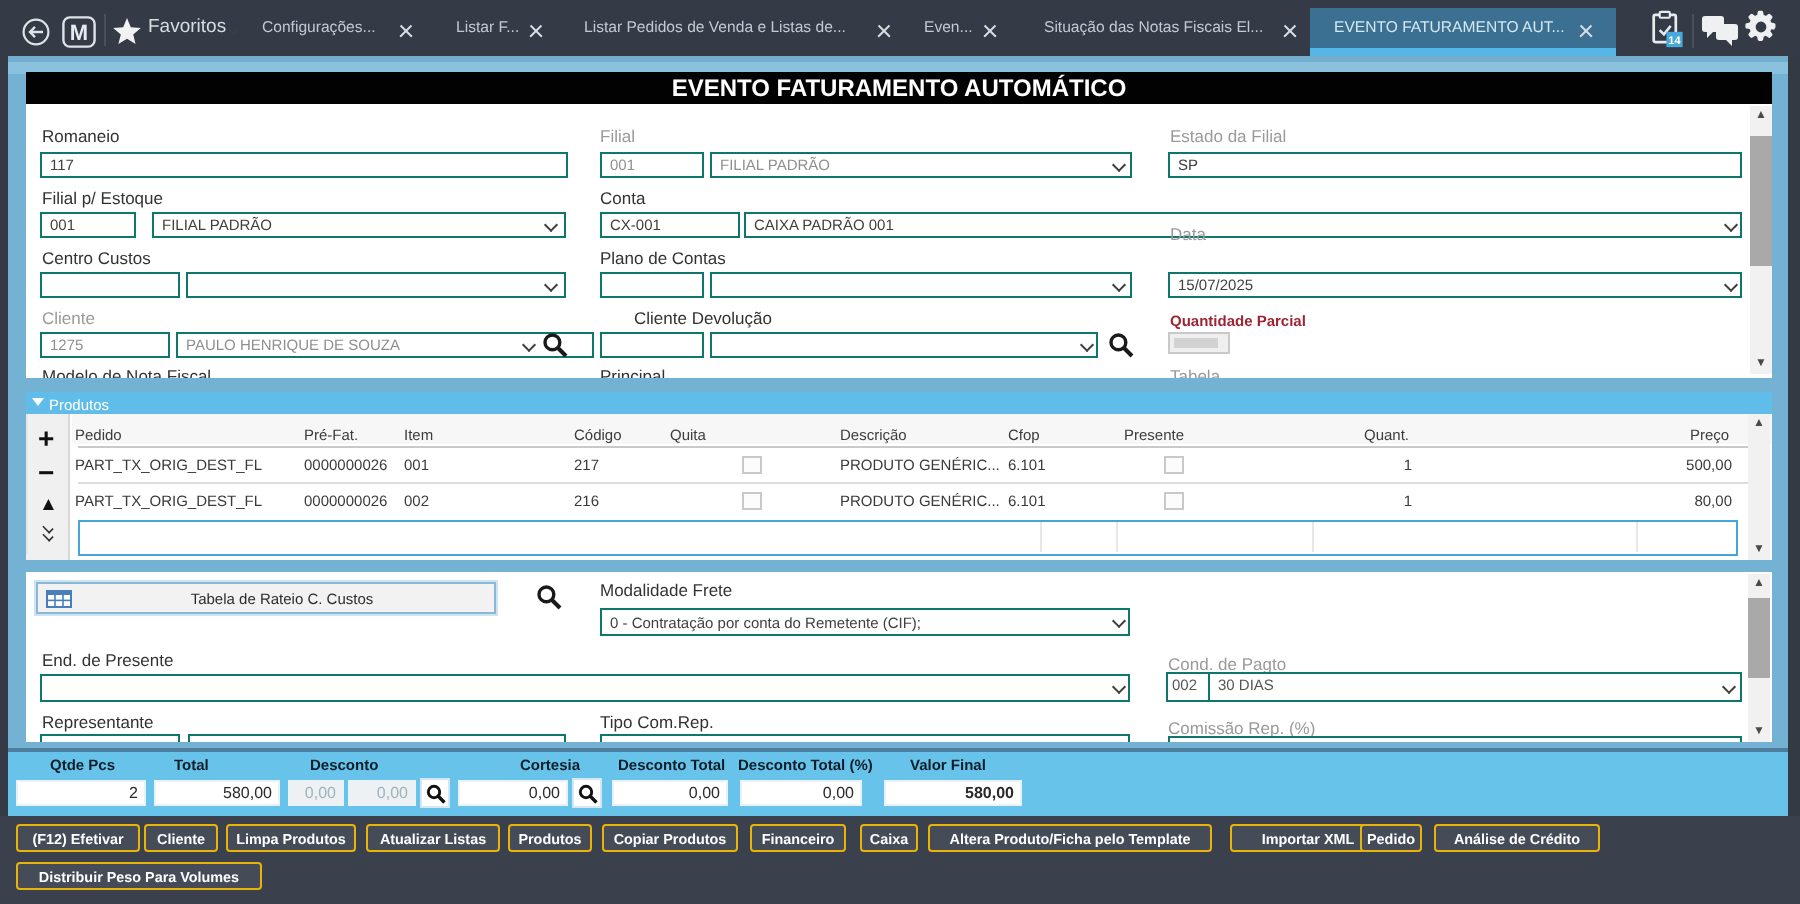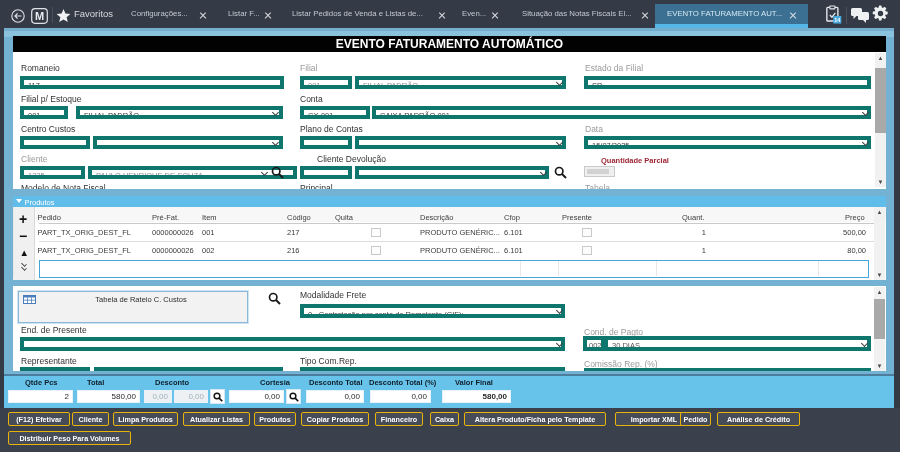--- a/index.html
+++ b/index.html
@@ -8,21 +8,21 @@
 
 #topbar{position:absolute;left:0;top:0;width:900px;height:28px;background:#353b46;}
 .tabtxt{position:absolute;top:9px;font-size:7.8px;color:#c3c9d1;white-space:nowrap;}
 
 #frame{position:absolute;left:4px;top:28px;width:890px;height:380px;background:#74b2d4;}
 #rstrip{position:absolute;left:894px;top:28px;width:6px;height:424px;background:#333a44;}
 #titlebar{position:absolute;left:13px;top:35.5px;width:873px;height:16.5px;background:#020202;color:#fff;font-size:12px;font-weight:bold;text-align:center;line-height:16px;}
 .panel{position:absolute;left:13px;width:873px;background:#fff;}
 .lbl{position:absolute;font-size:8.5px;color:#323232;white-space:nowrap;line-height:11px;}
 .gr{color:#9a9a9a;}
-.in{position:absolute;background:#fff;border:4px solid #0f766e;font-size:7.5px;color:#404040;padding-left:4px;line-height:11px;height:13px;white-space:nowrap;overflow:hidden;}
+.in{position:absolute;background:#fff;border:1px solid #0f766e;font-size:7.5px;color:#404040;padding-left:4px;line-height:11px;height:13px;white-space:nowrap;overflow:hidden;}
 .in.gr{color:#8f8f8f;}
 .chev{position:absolute;width:7px;height:7px;}
 .chev:before{content:"";position:absolute;left:0;top:0;width:4px;height:4px;border-right:1.1px solid #3f3f3f;border-bottom:1.1px solid #3f3f3f;transform:rotate(45deg);}
 .mag{position:absolute;}
 
 .sb{position:absolute;width:11px;background:#f1f1f1;}
 .sbth{position:absolute;width:11px;background:#a9a9a9;}
 .sbar{position:absolute;width:11px;height:10px;background:#f1f1f1;color:#4a4a4a;font-size:6px;text-align:center;line-height:10px;}
 
 .gh{position:absolute;font-size:7.5px;color:#3c3c3c;white-space:nowrap;}
@@ -113,40 +113,40 @@
  <div class="in" style="left:359px;top:54px;width:499px;">CAIXA PADRÃO 001</div>
     <div class="chev" style="left:850px;top:58px;"></div>
  <div class="lbl" style="left:8px;top:72px;">Centro Custos</div>
  <div class="in" style="left:7px;top:84px;width:70px;"></div>
  <div class="in" style="left:80px;top:84px;width:190px;"></div>
     <div class="chev" style="left:260px;top:88px;"></div>
  <div class="lbl" style="left:287px;top:72px;">Plano de Contas</div>
  <div class="in" style="left:287px;top:84px;width:52px;"></div>
  <div class="in" style="left:342px;top:84px;width:211px;"></div>
     <div class="chev" style="left:544px;top:88px;"></div>
- <div class="lbl gr" style="left:572px;top:72px;text-align:center;">Data</div>
+ <div class="lbl gr" style="left:572px;top:60px;text-align:center;">Data</div>
  <div class="in" style="left:571px;top:84px;width:287px;">15/07/2025</div>
     <div class="chev" style="left:850px;top:88px;"></div>
  <div class="lbl gr" style="left:8px;top:102px;">Cliente</div>
  <div class="in gr" style="left:7px;top:114px;width:65px;">1275</div>
  <div class="in gr" style="left:75px;top:114px;width:209px;">PAULO HENRIQUE DE SOUZA</div>
     <div class="chev" style="left:249px;top:118px;"></div>
  <svg class="mag" style="left:258px;top:114px;" width="13" height="13" viewBox="0 0 13 13">
       <circle cx="5.2" cy="5.2" r="3.7" fill="none" stroke="#1a1a1a" stroke-width="1.7"></circle>
       <line x1="8" y1="8" x2="12" y2="12" stroke="#1a1a1a" stroke-width="2"></line>
     </svg>
  <div class="lbl" style="left:304px;top:102px;text-align:center;">Cliente Devolução</div>
  <div class="in" style="left:287px;top:114px;width:52px;"></div>
  <div class="in" style="left:342px;top:114px;width:194px;"></div>
     <div class="chev" style="left:528px;top:118px;"></div>
  <svg class="mag" style="left:541px;top:114px;" width="13" height="13" viewBox="0 0 13 13">
       <circle cx="5.2" cy="5.2" r="3.7" fill="none" stroke="#1a1a1a" stroke-width="1.7"></circle>
       <line x1="8" y1="8" x2="12" y2="12" stroke="#1a1a1a" stroke-width="2"></line>
     </svg>
- <div class="lbl" style="left:572px;top:103px;color:#9d2433;font-weight:bold;font-size:7.5px;margin-left:16px;">Quantidade Parcial</div>
+ <div class="lbl" style="left:572px;top:103px;color:#9d2433;font-weight:bold;font-size:7.5px;">Quantidade Parcial</div>
  <div style="position:absolute;left:571px;top:114px;width:31px;height:11px;border:1px solid #c9c9c9;background:#efefef;">
       <div style="position:absolute;left:2px;top:2px;width:22px;height:5px;background:#d2d2d2;"></div>
     </div>
  <div class="lbl" style="left:8px;top:131px;">Modelo de Nota Fiscal</div>
  <div class="lbl" style="left:287px;top:131px;">Principal</div>
  <div class="lbl gr" style="left:572px;top:131px;">Tabela</div>
  <div class="sb" style="left:862px;top:1px;height:134px;">
    <div class="sbar" style="top:0;">▲</div>
    <div class="sbth" style="top:15px;height:65px;"></div>
    <div class="sbar" style="bottom:0;">▼</div>
@@ -213,21 +213,21 @@
  <div class="vsep" style="left:545px;top:54px;height:15px;"></div>
  <div class="vsep" style="left:643px;top:54px;height:15px;"></div>
  <div class="vsep" style="left:805px;top:54px;height:15px;"></div>
  <div class="sb" style="left:861px;top:0;height:73px;">
    <div class="sbar" style="top:0;">▲</div>
    <div class="sbar" style="bottom:0;">▼</div>
  </div>
 </div>
 
 <div class="panel" id="p3" style="top:286px;height:85px;overflow:hidden;">
- <div class="abs" style="left:5px;top:5px;width:230px;height:32px;background:#f2f2f2;border:1px solid #8ab8d8;box-shadow:0 0 0 1px #cfe4f2;font-size:7.5px;color:#2c2c2c;text-align:center;line-height:15px;padding-left:16px;">Tabela de Rateio C. Custos</div>
+ <div class="abs" style="left:5px;top:5px;width:230px;height:16px;background:#f2f2f2;border:1px solid #8ab8d8;box-shadow:0 0 0 1px #cfe4f2;font-size:7.5px;color:#2c2c2c;text-align:center;line-height:15px;padding-left:16px;">Tabela de Rateio C. Custos</div>
  <svg class="abs" style="left:10px;top:9px;" width="13" height="9" viewBox="0 0 13 9">
       <rect x="0" y="0" width="13" height="9" fill="#4a7ebb"></rect>
       <rect x="1" y="2.5" width="11" height="5.5" fill="#fff"></rect>
       <g stroke="#4a7ebb" stroke-width="0.8">
         <line x1="1" y1="5.2" x2="12" y2="5.2"></line>
         <line x1="4.5" y1="2.5" x2="4.5" y2="8"></line>
         <line x1="8.5" y1="2.5" x2="8.5" y2="8"></line>
       </g>
     </svg>
  <svg class="mag" style="left:255px;top:6px;" width="13" height="13" viewBox="0 0 13 13">

